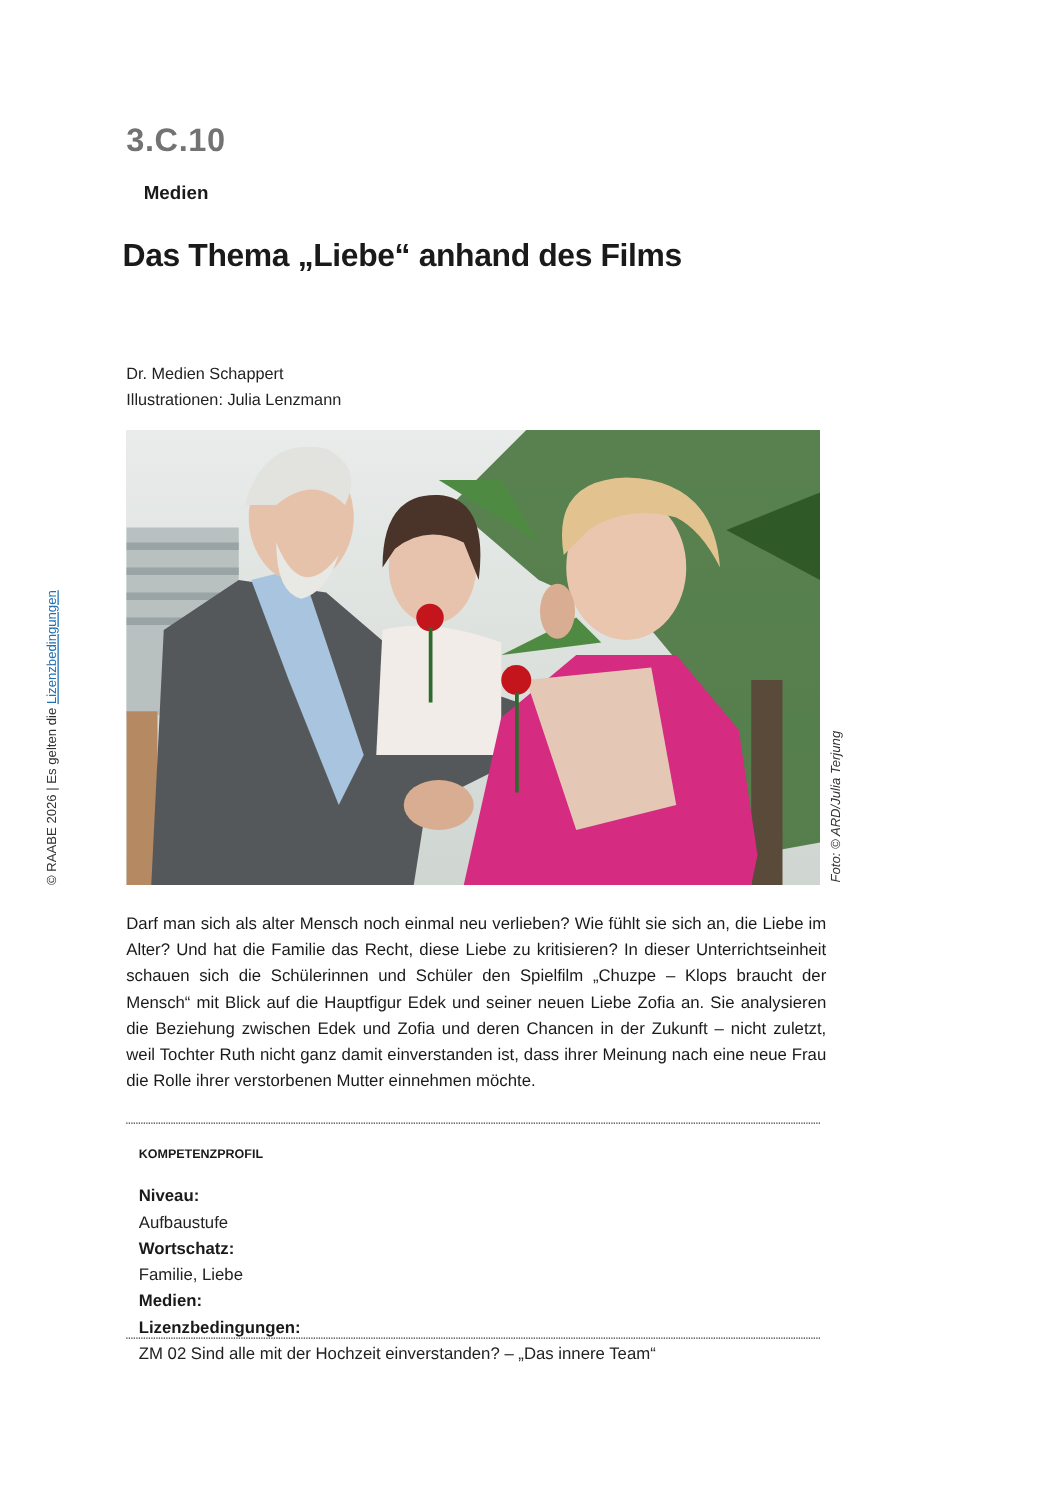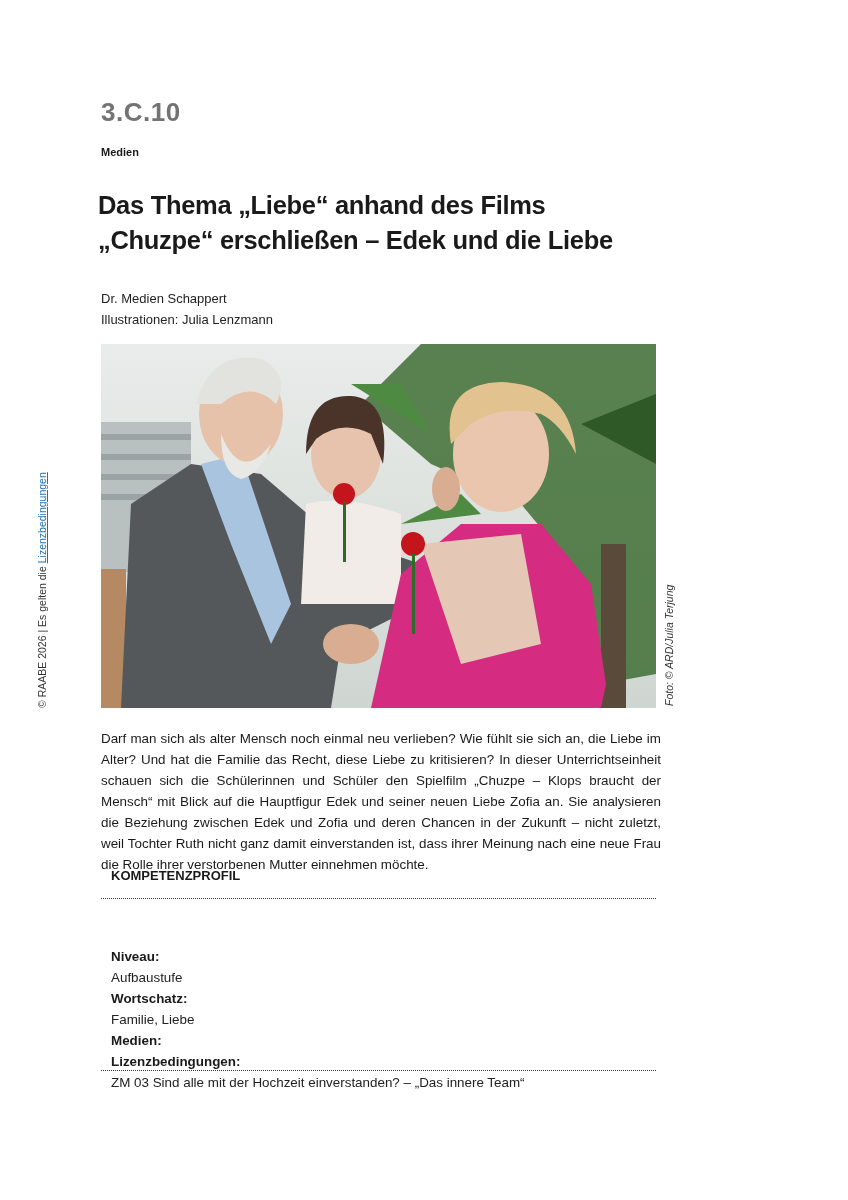--- a/index.html
+++ b/index.html
@@ -6,22 +6,22 @@
     body {
       width: 848px; height: 1200px; position: relative; overflow: hidden;
       font-family: "Liberation Sans", "DejaVu Sans", sans-serif; color: #1a1a1a;
     }
     .page { position: absolute; left: 0; top: 0; width: 848px; height: 1200px; }
     .unit-code {
       position: absolute; left: 101px; top: 97px;
       font-size: 26px; font-weight: bold; color: #737373; letter-spacing: 0.5px;
     }
     .section {
-      position: absolute; left: 101px; top: 146px;
-      font-size: 11px; font-weight: bold; color: #1a1a1a;
+      position: absolute; left: 115px; top: 146px;
+      font-size: 15px; font-weight: bold; color: #1a1a1a;
     }
     .title {
       position: absolute; left: 98px; top: 188px; width: 560px;
       font-size: 25.5px; font-weight: bold; line-height: 35px; color: #1a1a1a;
       letter-spacing: -0.3px;
     }
     .author { position: absolute; left: 101px; top: 288px; font-size: 13px; line-height: 21px; color: #222; }
     .photo {
       position: absolute; left: 101px; top: 344px; width: 555px; height: 364px;
       overflow: hidden; background: #dfe5e0;
@@ -41,39 +41,38 @@
     .intro {
       position: absolute; left: 101px; top: 728px; width: 560px;
       font-size: 13.4px; line-height: 21px; color: #1a1a1a;
       text-align: justify; hyphens: manual;
     }
     .divider {
       position: absolute; left: 101px; width: 555px; height: 0;
       border-top: 1.5px dotted #333;
     }
     .kp-heading {
-      position: absolute; left: 111px; top: 868px;
-      font-size: 13px; font-weight: bold; color: #1a1a1a;
+      position: absolute; left: 111px; top: 918px;
+      font-size: 10px; font-weight: bold; color: #1a1a1a;
     }
     .kp-table { position: absolute; left: 111px; top: 946px; width: 545px; }
     .kp-row { display: flex; font-size: 13.4px; line-height: 21px; flex-direction: column; }
     .kp-label { width: 159px; flex: none; font-weight: bold; }
     .kp-value { flex: 1; color: #222; }
   </style>
 </head>
 <body>
 
 <div class="page">
 
   <div class="unit-code">3.C.10</div>
   <div class="section">Medien</div>
 
   <div class="title">
     <div>Das Thema „Liebe“ anhand des Films</div>
-    <div>„Chuzpe“ erschließen – Edek und die Liebe</div>
   </div>
 
   <div class="author">
     <div>Dr. Medien Schappert</div>
     <div>Illustrationen: Julia Lenzmann</div>
   </div>
 
   <div class="photo">
     <svg width="555" height="364" viewBox="0 0 555 364">
       <defs>
@@ -144,19 +143,19 @@
     </div>
     <div class="kp-row">
       <div class="kp-label">Wortschatz:</div>
       <div class="kp-value">Familie, Liebe</div>
     </div>
     <div class="kp-row">
       <div class="kp-label">Medien:</div>
     </div>
     <div class="kp-row">
       <div class="kp-label">Lizenzbedingungen:</div>
-      <div class="kp-value">ZM 03 Sind alle mit der Hochzeit einverstanden? – „Das innere Team“</div>
+      <div class="kp-value">ZM 02 Sind alle mit der Hochzeit einverstanden? – „Das innere Team“</div>
     </div>
   </div>
 
   <div class="divider" style="top: 1070px;"></div>
 
 </div>
 
 </body></html>

